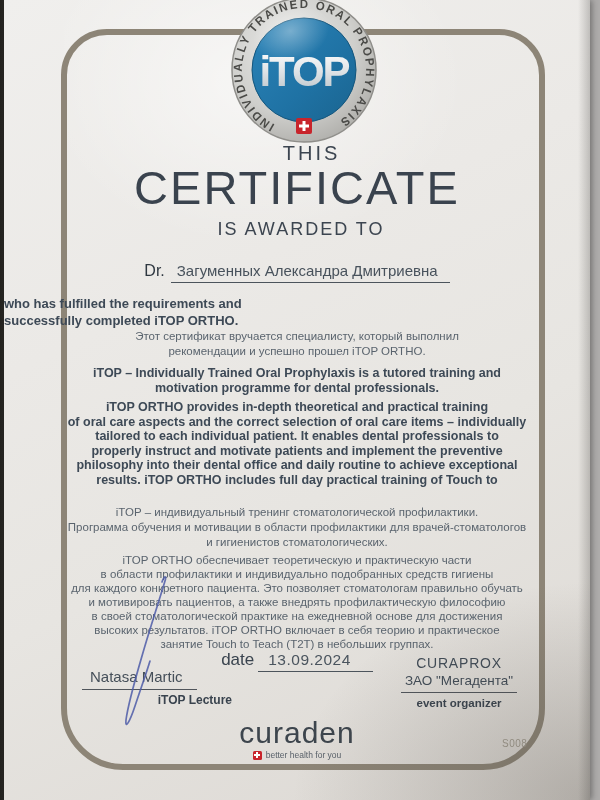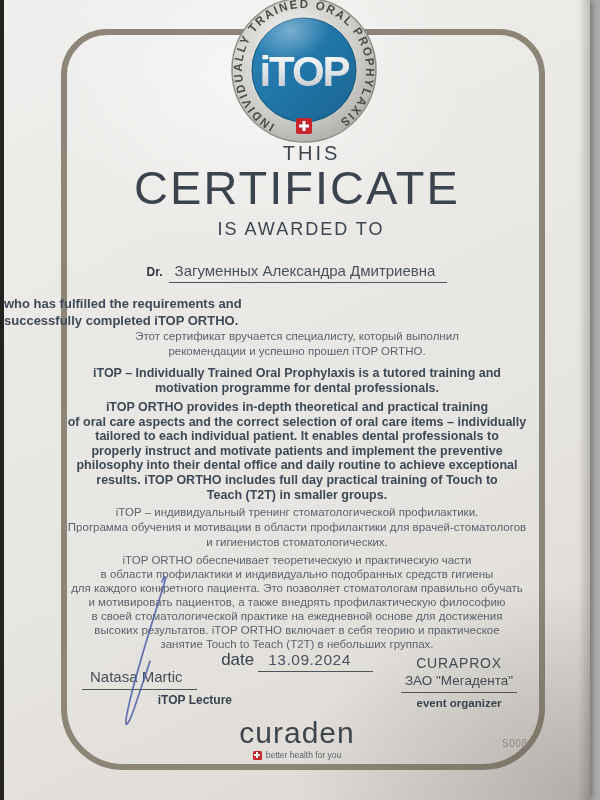--- a/index.html
+++ b/index.html
@@ -48,21 +48,21 @@
   .t-this    { position:absolute; left:0; right:0; top:142px; text-align:center;
                font-size:20px; letter-spacing:3px; color:#3c4550;padding-left:29px; }
   .t-cert    { position:absolute; left:0; right:0; top:160px; text-align:center;
                font-size:47px; font-weight:400; letter-spacing:2px; color:#3a434e;
                font-stretch:condensed; }
   .t-awarded { position:absolute; left:8px; right:0; top:219px; text-align:center;
                font-size:18px; letter-spacing:2px; color:#3c4550; }
   
   .recipient { position:absolute; left:0; right:0; top:262px; text-align:center;
                font-size:15px; color:#48525c; }
-  .recipient .prefix { font-weight:700; color:#2e3740; margin-right:6px; font-size:12px; }
+  .recipient .prefix { font-weight:400; color:#2e3740; margin-right:6px; font-size:16px; }
   .recipient .rname  { border-bottom:1.5px solid #4c545c; padding:0 12px 3px 6px; }
   
   .st-en { position:absolute; left:0; right:0; 
            font-weight:700; font-size:13px; color:#3d4956; }
   .st-ru { position:absolute; left:0; right:0; text-align:center;
            font-size:11.5px; color:#5a646e; }
   
   .p-en { position:absolute; left:40px; right:40px; text-align:center;
           font-weight:700; font-size:12.5px; line-height:14.6px; color:#3d4956; }
   .p-ru { position:absolute; left:30px; right:30px; text-align:center;
@@ -155,21 +155,20 @@
     <div>motivation programme for dental professionals.</div>
   </div>
 
   <div class="p-en" style="top:400px">
     <div>iTOP ORTHO provides in-depth theoretical and practical training</div>
     <div>of oral care aspects and the correct selection of oral care items – individually</div>
     <div>tailored to each individual patient. It enables dental professionals to</div>
     <div>properly instruct and motivate patients and implement the preventive</div>
     <div>philosophy into their dental office and daily routine to achieve exceptional</div>
     <div>results. iTOP ORTHO includes full day practical training of Touch to</div>
-    <div>Teach (T2T) in smaller groups.</div>
   </div>
 
   <div class="p-ru" style="top:505px; line-height:15px">
     <div>iTOP – индивидуальный тренинг стоматологической профилактики.</div>
     <div>Программа обучения и мотивации в области профилактики для врачей-стоматологов</div>
     <div>и гигиенистов стоматологических.</div>
   </div>
 
   <div class="p-ru" style="top:553px; line-height:14px">
     <div>iTOP ORTHO обеспечивает теоретическую и практическую части</div>

